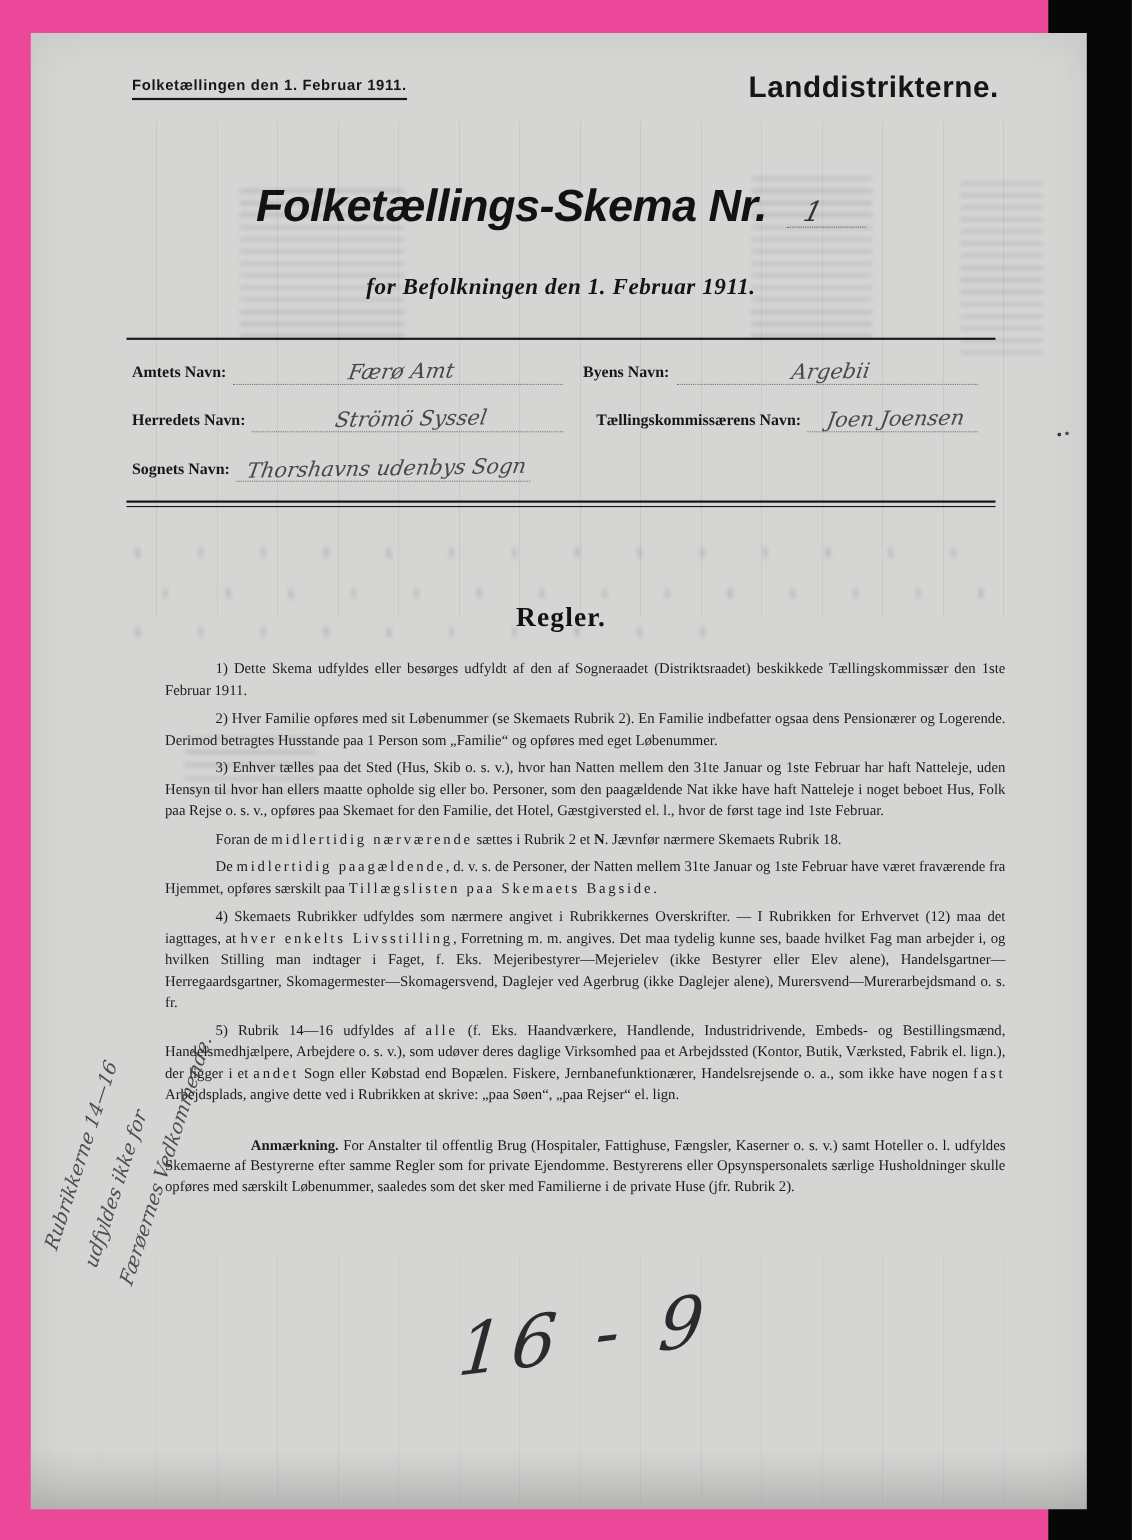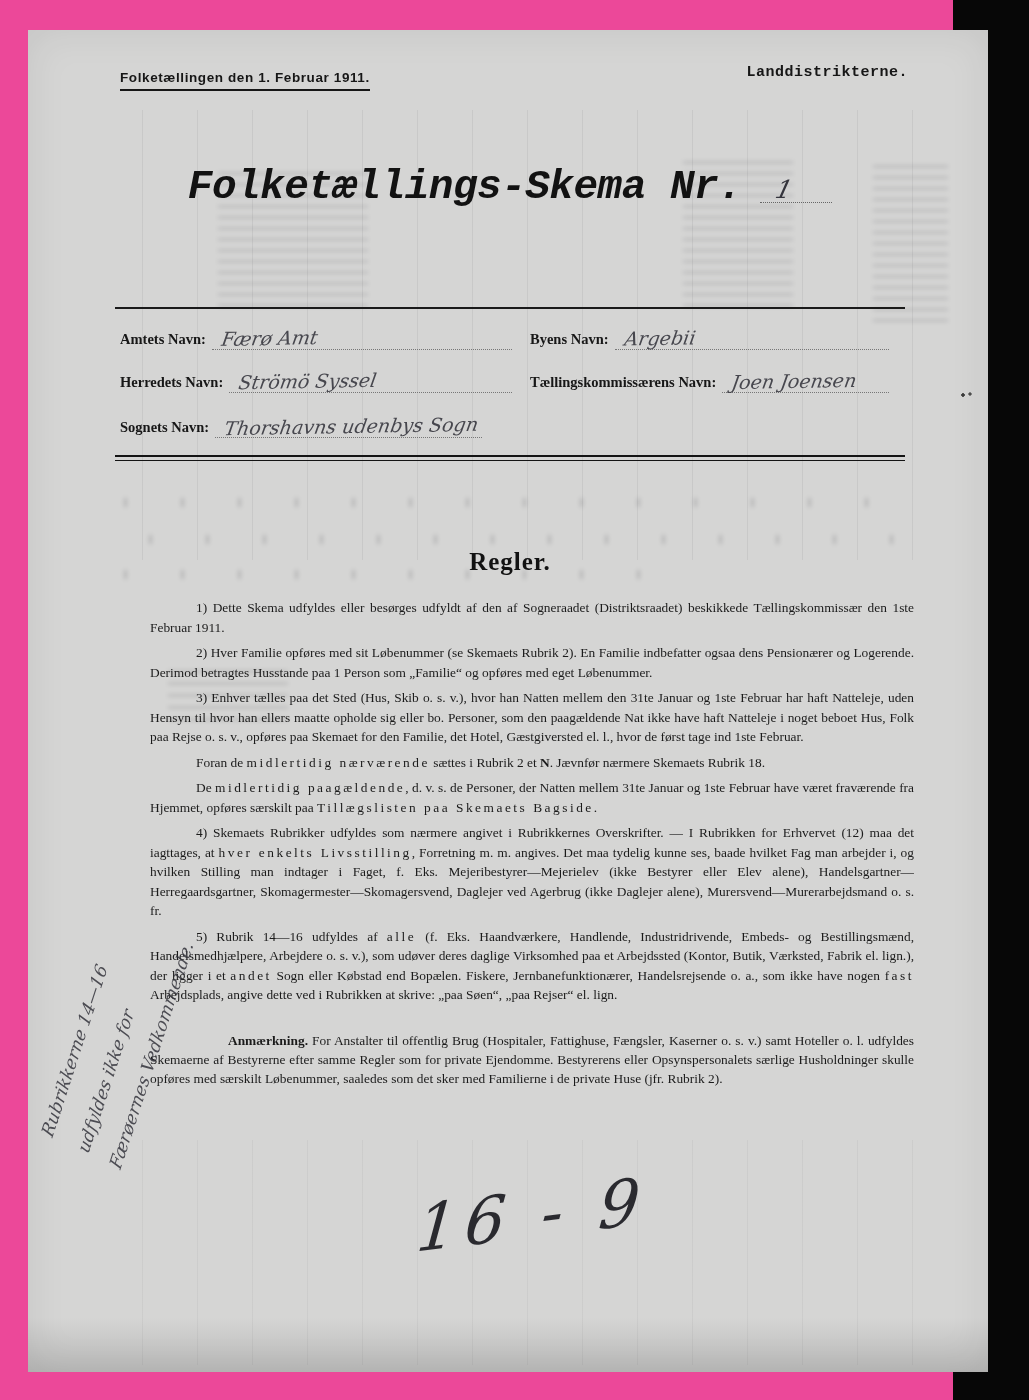--- a/index.html
+++ b/index.html
@@ -45,27 +45,27 @@
   .gb3{left:845px;top:130px;width:75px;height:170px;}
   
   .hdr-left{
     position:absolute;left:92px;top:40px;
     font-family:"Liberation Sans", sans-serif;font-weight:bold;font-size:13.5px;
     color:var(--ink,#161616);letter-spacing:.6px;
     border-bottom:2px solid var(--ink,#161616);padding-bottom:4px;
   }
   .hdr-right{
     position:absolute;right:80px;top:34px;
-    font-family:Liberation Mono, monospace;font-weight:bold;font-size:15px;
+    font-family:Liberation Sans, sans-serif;font-weight:bold;font-size:27px;
     color:var(--ink,#161616);letter-spacing:.5px;
   }
   
   .title-row{position:absolute;left:87px;top:134px;width:790px;text-align:center;white-space:nowrap;}
   .ftitle{
-    font-family:Liberation Mono, monospace;font-weight:bold;font-style:italic;
+    font-family:Liberation Sans, sans-serif;font-weight:bold;font-style:italic;
     font-size:41px;color:#121212;letter-spacing:-0.5px;
   }
   .title-num-wrap{
     display:inline-block;margin-left:18px;width:72px;
     border-bottom:1px dotted #666;text-align:left;vertical-align:baseline;
   }
   .hand{
     font-family:"DejaVu Serif", serif;font-style:italic;
     color:var(--hand-ink,#34343c);
   }
@@ -73,23 +73,23 @@
   .subtitle{
     position:absolute;left:87px;top:218px;width:790px;text-align:center;
     font-family:"Liberation Serif", serif;font-weight:bold;font-style:italic;
     font-size:21px;color:#141414;letter-spacing:.5px;
   }
   
   .hr1{position:absolute;left:87px;top:277px;width:790px;border-top:2px solid #1a1a1a;}
   .hr2{position:absolute;left:87px;top:425px;width:790px;height:3px;
        border-top:2.5px solid #141414;border-bottom:1.5px solid #141414;}
   
-  .field-row{position:absolute;left:92px;width:787px;display:flex;}
+  .field-row{position:absolute;left:92px;width:787px;display:flex;text-align:center;}
   .fr1{top:298px;}
-  .fr2{top:341px;}
+  .fr2{top:341px;gap:12px;}
   .fr3{top:386px;}
   .fhalf{display:flex;align-items:flex-end;}
   .fhalf.h1{width:410px;}
   .fhalf.h2{flex:1;}
   .fhalf.h3{width:375px;}
   .flabel{
     font-family:"Liberation Serif", serif;font-weight:bold;font-size:14.5px;
     color:#171717;white-space:nowrap;padding-bottom:2px;
   }
   .fline{
@@ -148,20 +148,21 @@
     <div class="ghost-scribble gs3"></div>
     <div class="ghost-scribble gs4"></div>
     <div class="edge-speck"></div>
 
     <div class="hdr-left">Folketællingen den 1. Februar 1911.</div>
     <div class="hdr-right">Landdistrikterne.</div>
 
     <div class="title-row">
       <span class="ftitle">Folketællings-Skema Nr.</span><span class="title-num-wrap"><span class="hand title-num">1</span></span>
     </div>
+    <div class="subtitle">for Befolkningen den 1. Februar 1911.</div>
 
     <div class="hr1"></div>
 
     <div class="field-row fr1">
       <div class="fhalf h1">
         <span class="flabel">Amtets Navn:</span>
         <span class="fline"><span class="hand fval">Færø Amt</span></span>
       </div>
       <div class="fhalf h2">
         <span class="flabel">Byens Navn:</span>

